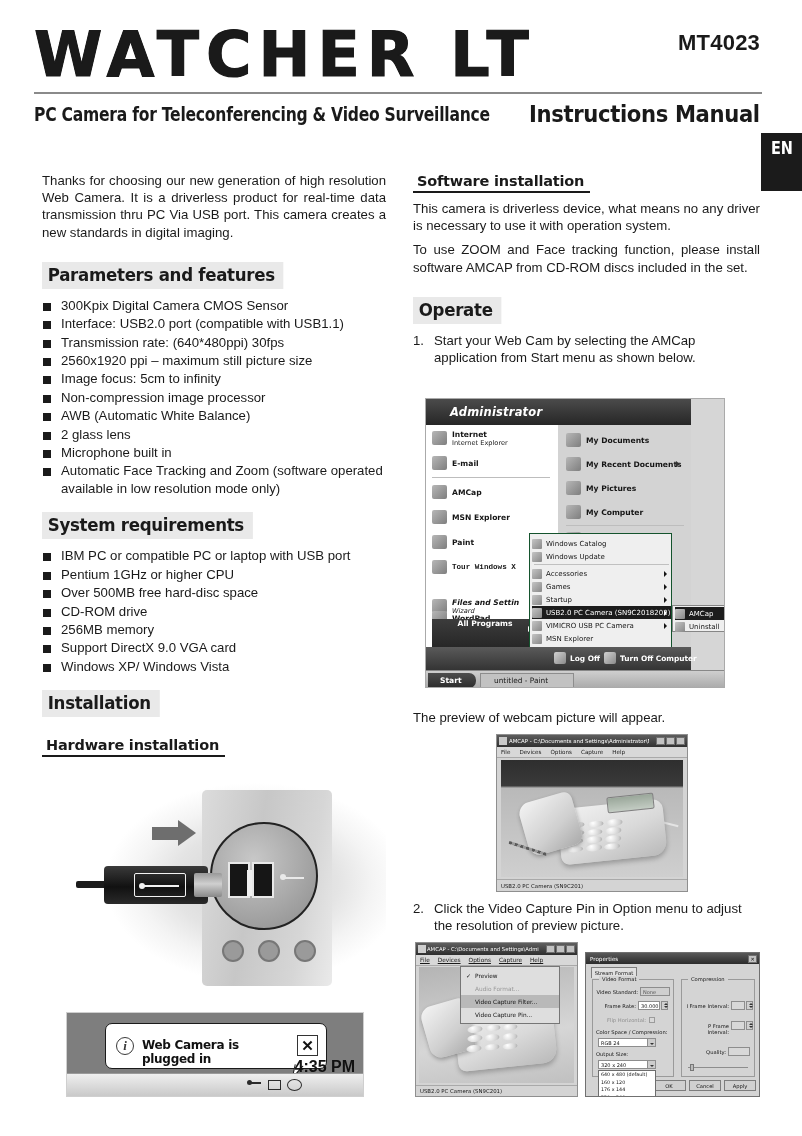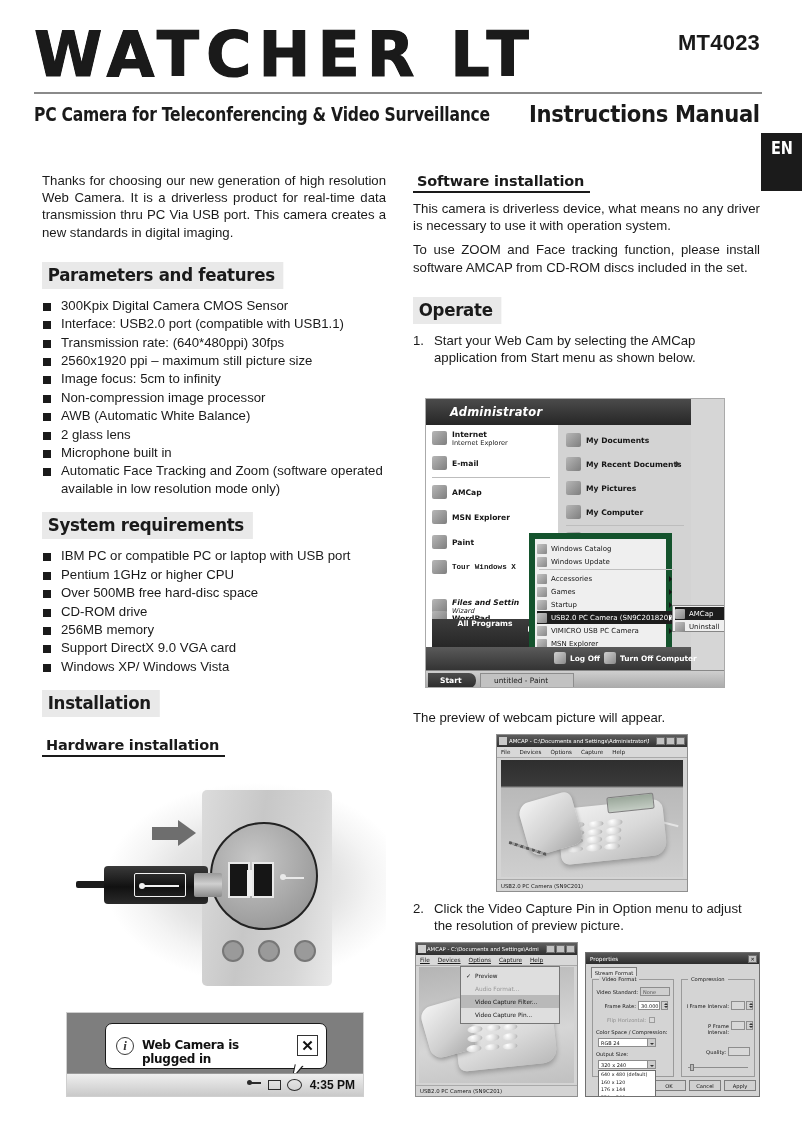--- a/index.html
+++ b/index.html
@@ -217,22 +217,22 @@
     left: 66px; top: 1012px; width: 298px; height: 85px;
     border: 1px solid #cfcfcf;
     background: #7e7e7e;
   }
   .taskbar {
     position:absolute; left:0; bottom:0; width:100%; height: 23px;
     background: linear-gradient(180deg,#efefef,#c9c9c9);
     border-top: 1px solid #9a9a9a;
   }
   .tray-time {
-    position:absolute; right: 8px; bottom: 4px;
-    font-size: 12px; font-weight: bold; color:#111;
+    position:absolute; right: 8px; bottom: 20px;
+    font-size: 16px; font-weight: bold; color:#111;
   }
   .tray-icons { position:absolute; right: 58px; bottom: 3px; width: 58px; height: 17px; }
   .tray-ic { position:absolute; top:1px; width:16px; height:15px; }
   .tray-ic.i1 { left:0; }
   .tray-ic.i2 { left:20px; }
   .tray-ic.i3 { left:40px; }
   .tray-ic .usbmark { position:absolute; left:1px; top:5px; width:13px; height:1.6px; background:#2b2b2b; }
   .tray-ic .usbdot { position:absolute; left:0px; top:3px; width:5px; height:5px; background:#2b2b2b; border-radius:50%; }
   .tray-ic .netbox { position:absolute; left:1px; top:3px; width:13px; height:10px; border:1.6px solid #2b2b2b; }
   .tray-ic .camoval { position:absolute; left:0px; top:2px; width:15px; height:12px; border:1.6px solid #2b2b2b; border-radius:50%; }
@@ -341,21 +341,21 @@
     background: linear-gradient(180deg,#3c3c3c,#212121);
     color:#fff; font-size:7.6px; font-weight:bold;
     display:flex; justify-content:center;
   }
   .sm-allprograms .ar {
     position:absolute; right:6px; top:7px;
     width:0;height:0;border-top:3px solid transparent;border-bottom:3px solid transparent;border-left:4px solid #fff;
   }
   .sm-submenu {
     position:absolute; left: 103px; top: 134px; width: 143px; height: 126px;
-    background: #efefef; border: 6px solid #14532d;
+    background: #efefef; border: 1px solid #14532d;
   }
   .sm-sub2 {
     position:absolute; left: 246px; top: 206px; width: 60px; height: 27px;
     background: #efefef; border: 1px solid #868686;
   }
   .sm-sub-item {
     position:absolute; left: 2px; height: 13px; width: 139px;
     display:flex; align-items:center;
     font-size: 7px; color:#151515;
   }

